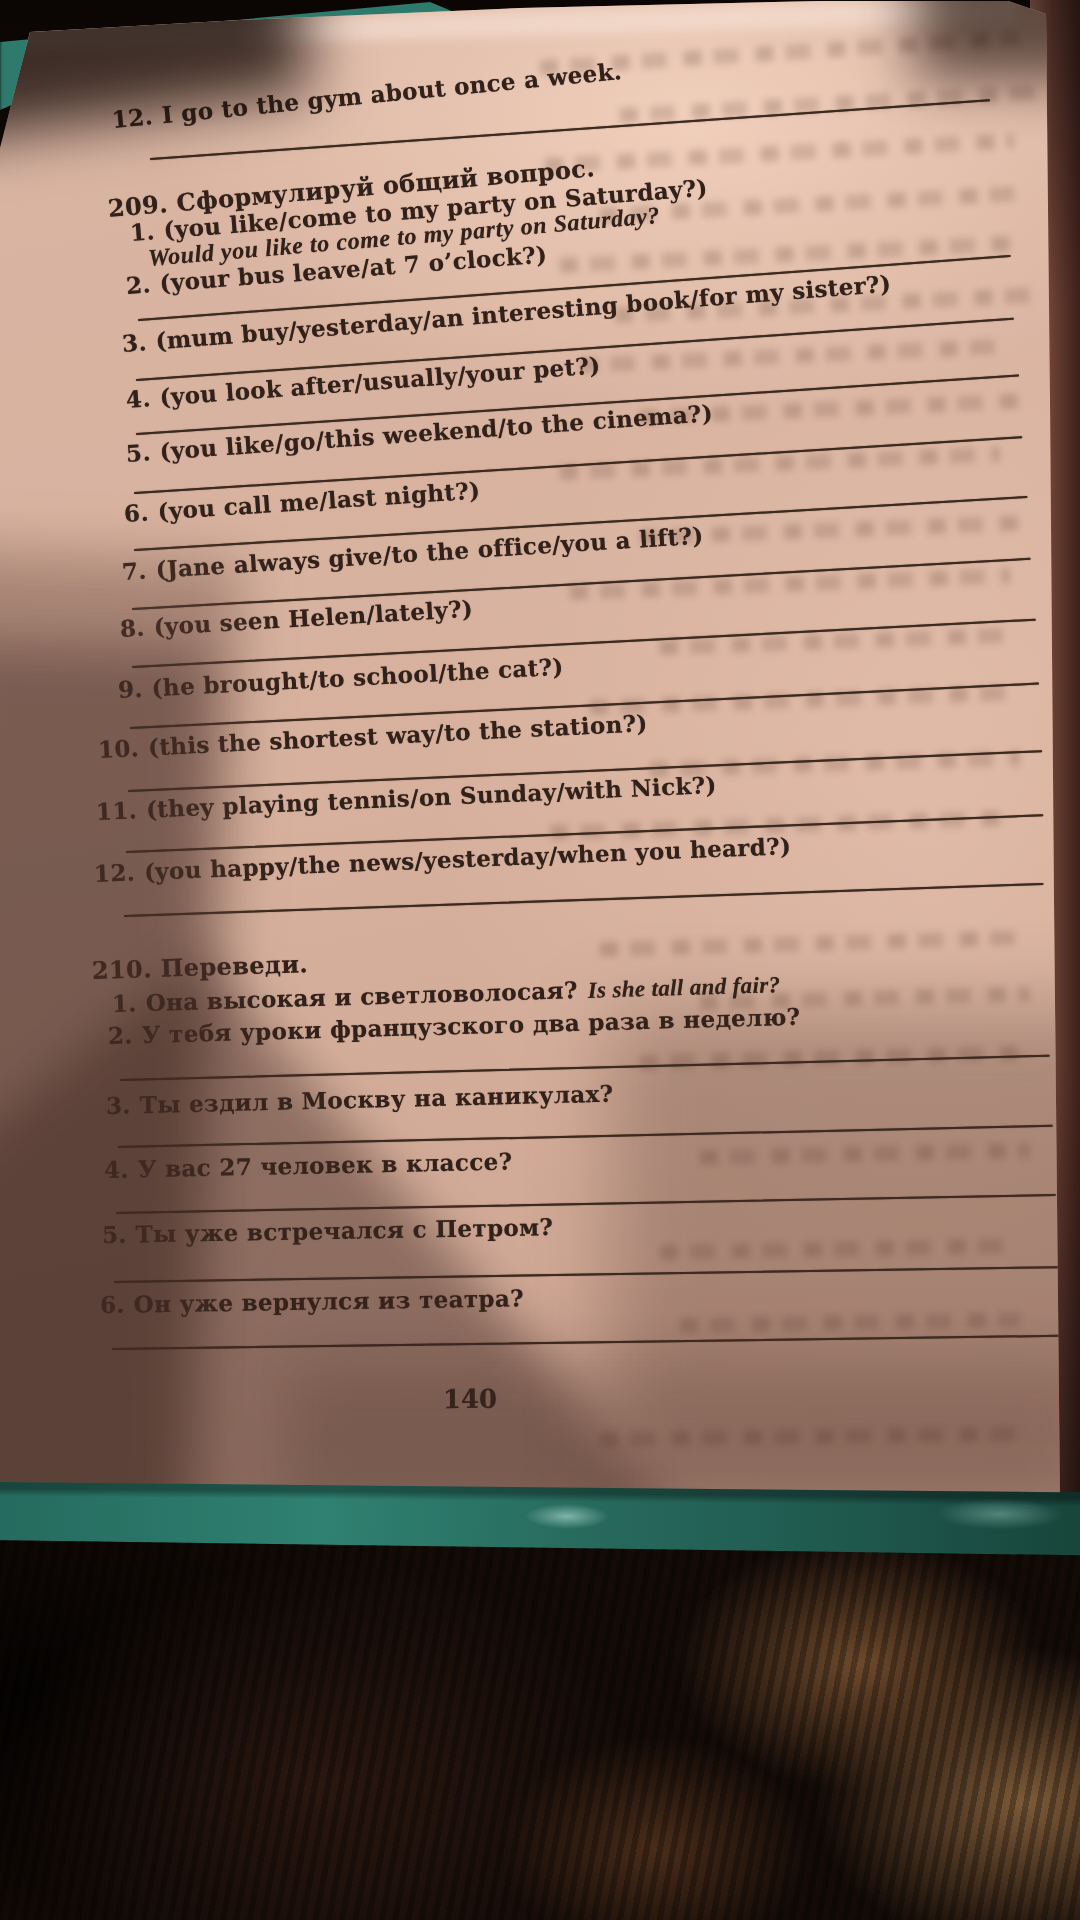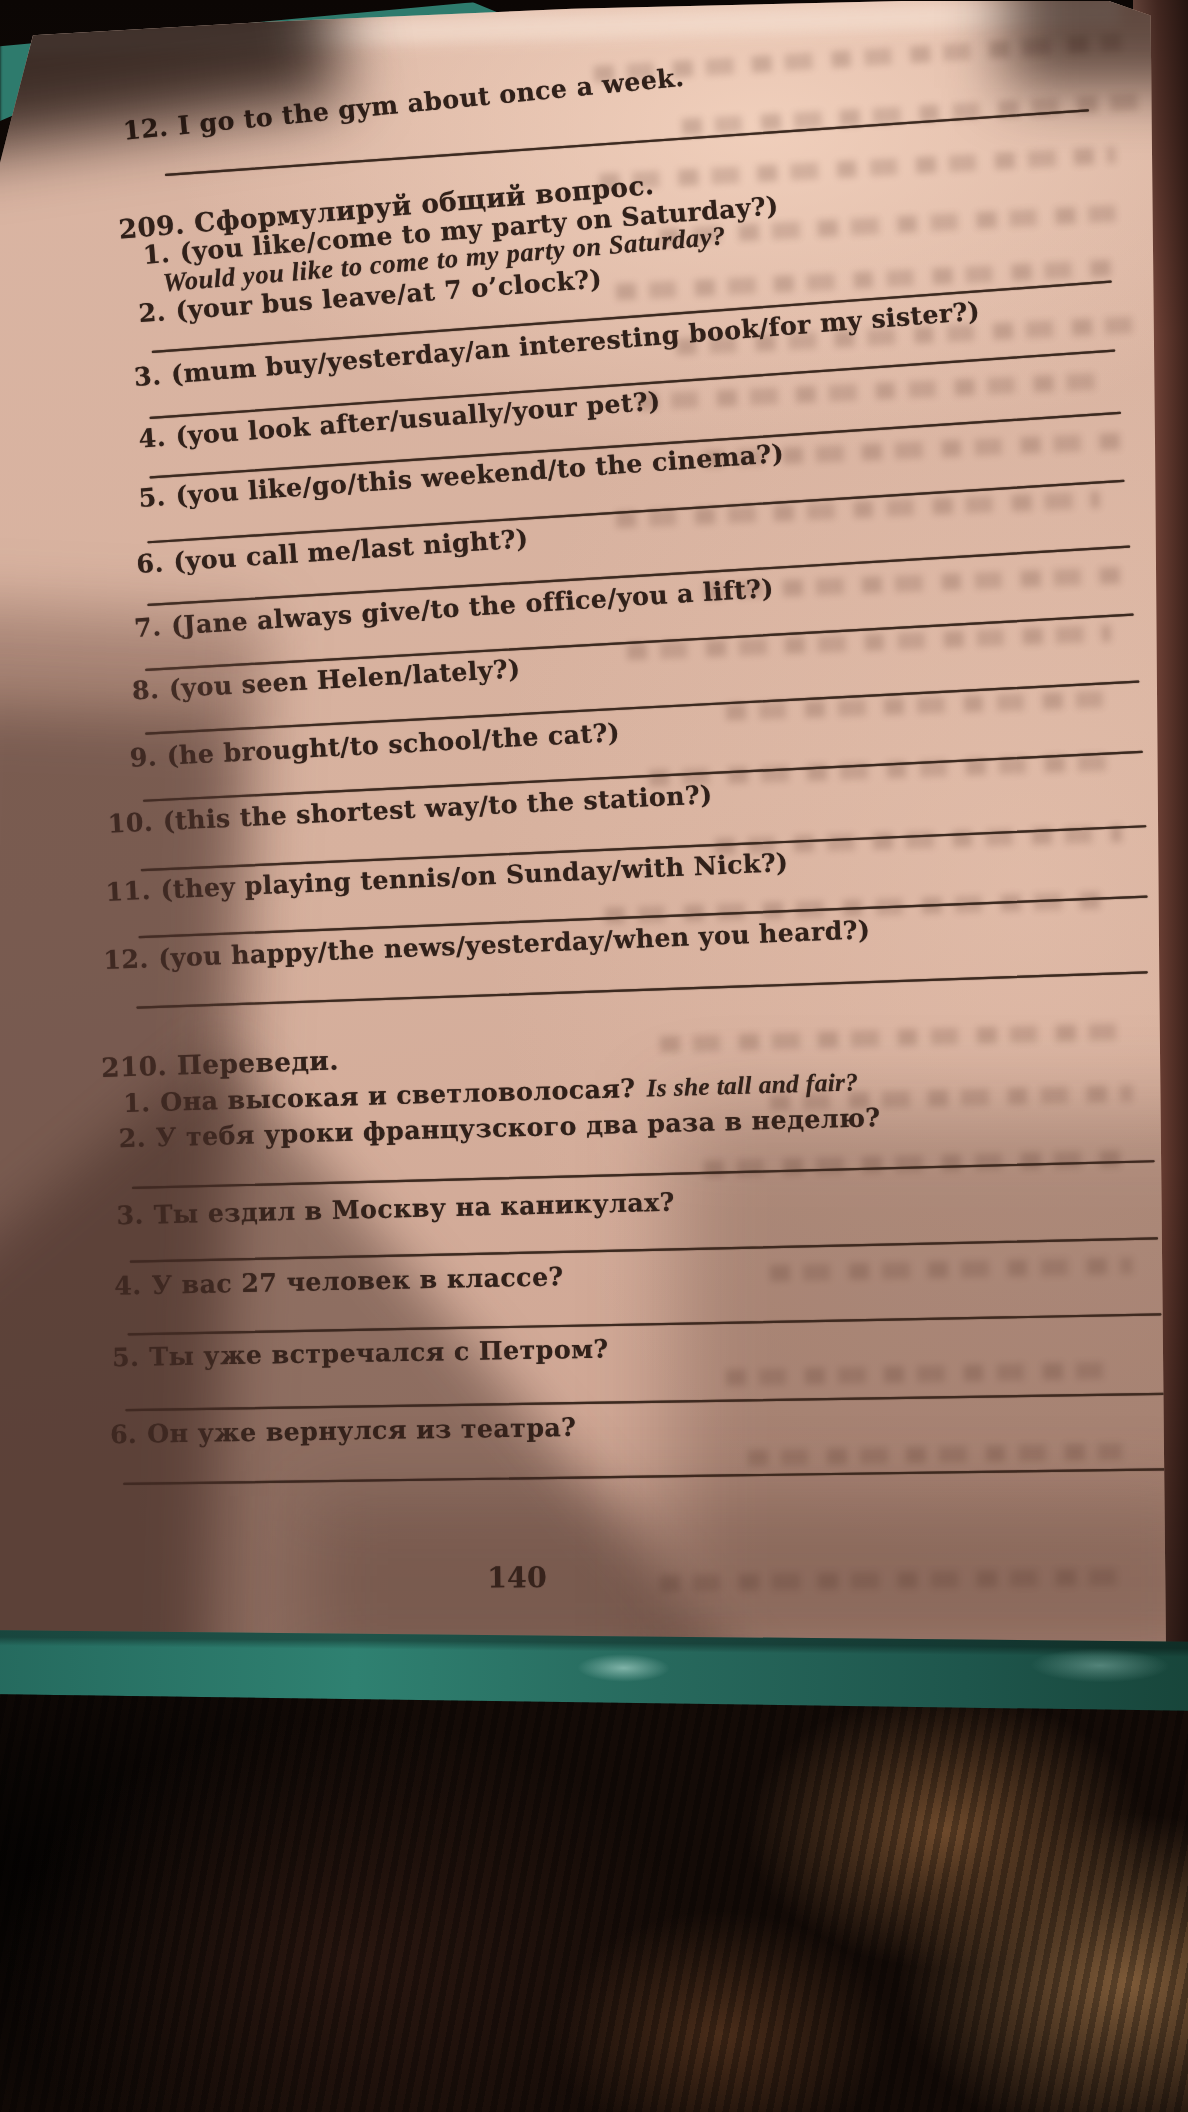--- a/index.html
+++ b/index.html
@@ -47,21 +47,21 @@
   .row{position:absolute;white-space:nowrap;color:#31211a;font-weight:700;font-size:23px;
     letter-spacing:.35px;transform:rotate(var(--r,0deg));transform-origin:0 50%;
     text-shadow:0 0 1px rgba(47,32,25,.55);}
   .row .num{margin-right:9px;}
   .hdr{font-size:24px;}
   .ans-it{font-family:"Liberation Serif", serif;font-style:italic;font-weight:700;font-size:24px;
     letter-spacing:.6px;}
   .inline-ans{font-family:"Liberation Serif", serif;font-style:italic;font-weight:700;margin-left:10px;}
   .rule{position:absolute;height:2px;background:#3c2a20;box-shadow:0 0 1px rgba(60,42,32,.9);
     transform:rotate(var(--r,0deg));transform-origin:0 50%;border-radius:2px;}
-  .pageno{position:absolute;left:415px;top:1420px;width:110px;text-align:center;color:#2e1f18;
+  .pageno{position:absolute;left:415px;top:1384px;width:110px;text-align:center;color:#2e1f18;
     font-weight:700;font-size:26px;transform:rotate(-.5deg);text-shadow:0 0 1px rgba(47,32,25,.5);}
   
   .teal-bottom{position:absolute;left:-10px;top:1482px;width:1110px;height:64px;
     transform:rotate(.55deg);transform-origin:0 0;
     background:
       radial-gradient(60px 18px at 52% 45%, rgba(215,250,240,.5), rgba(215,250,240,0) 70%),
       radial-gradient(90px 22px at 91% 35%, rgba(190,235,225,.35), rgba(190,235,225,0) 70%),
       linear-gradient(to bottom, rgba(0,0,0,.35) 0 6px, rgba(0,0,0,0) 14px),
       linear-gradient(to right,#256a5e 0%,#2f8171 30%,#27695d 55%,#1e564c 80%,#174439 100%);}
   .fur{position:absolute;left:-12px;top:1540px;width:1120px;height:400px;

